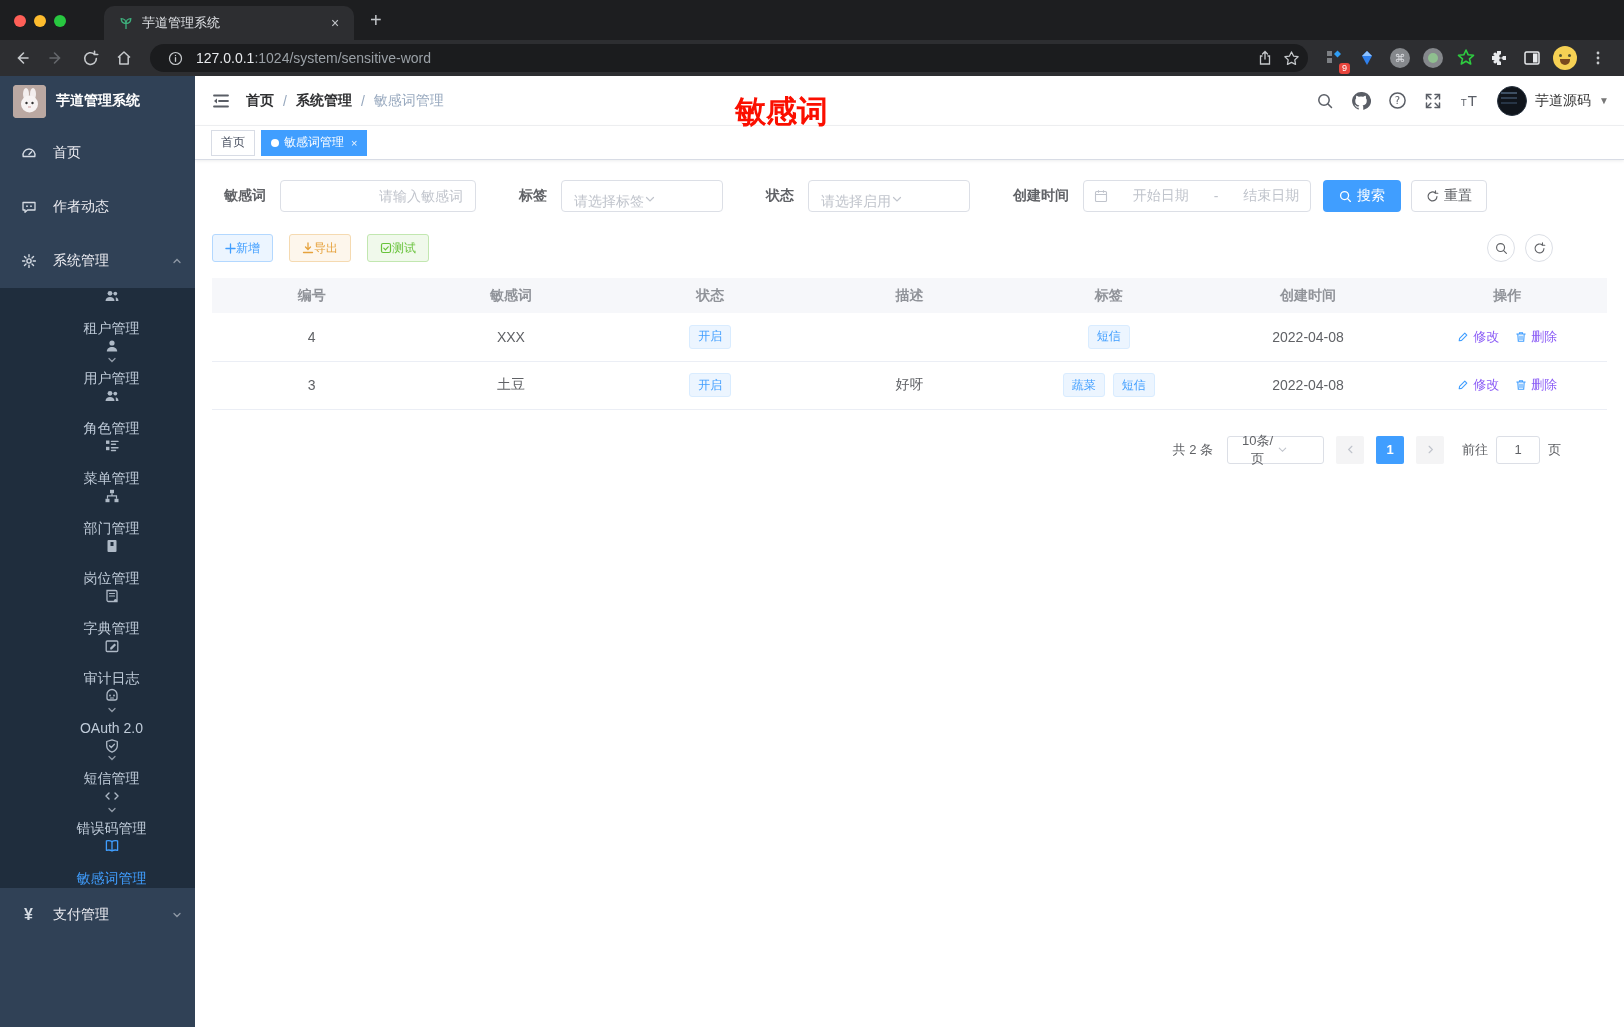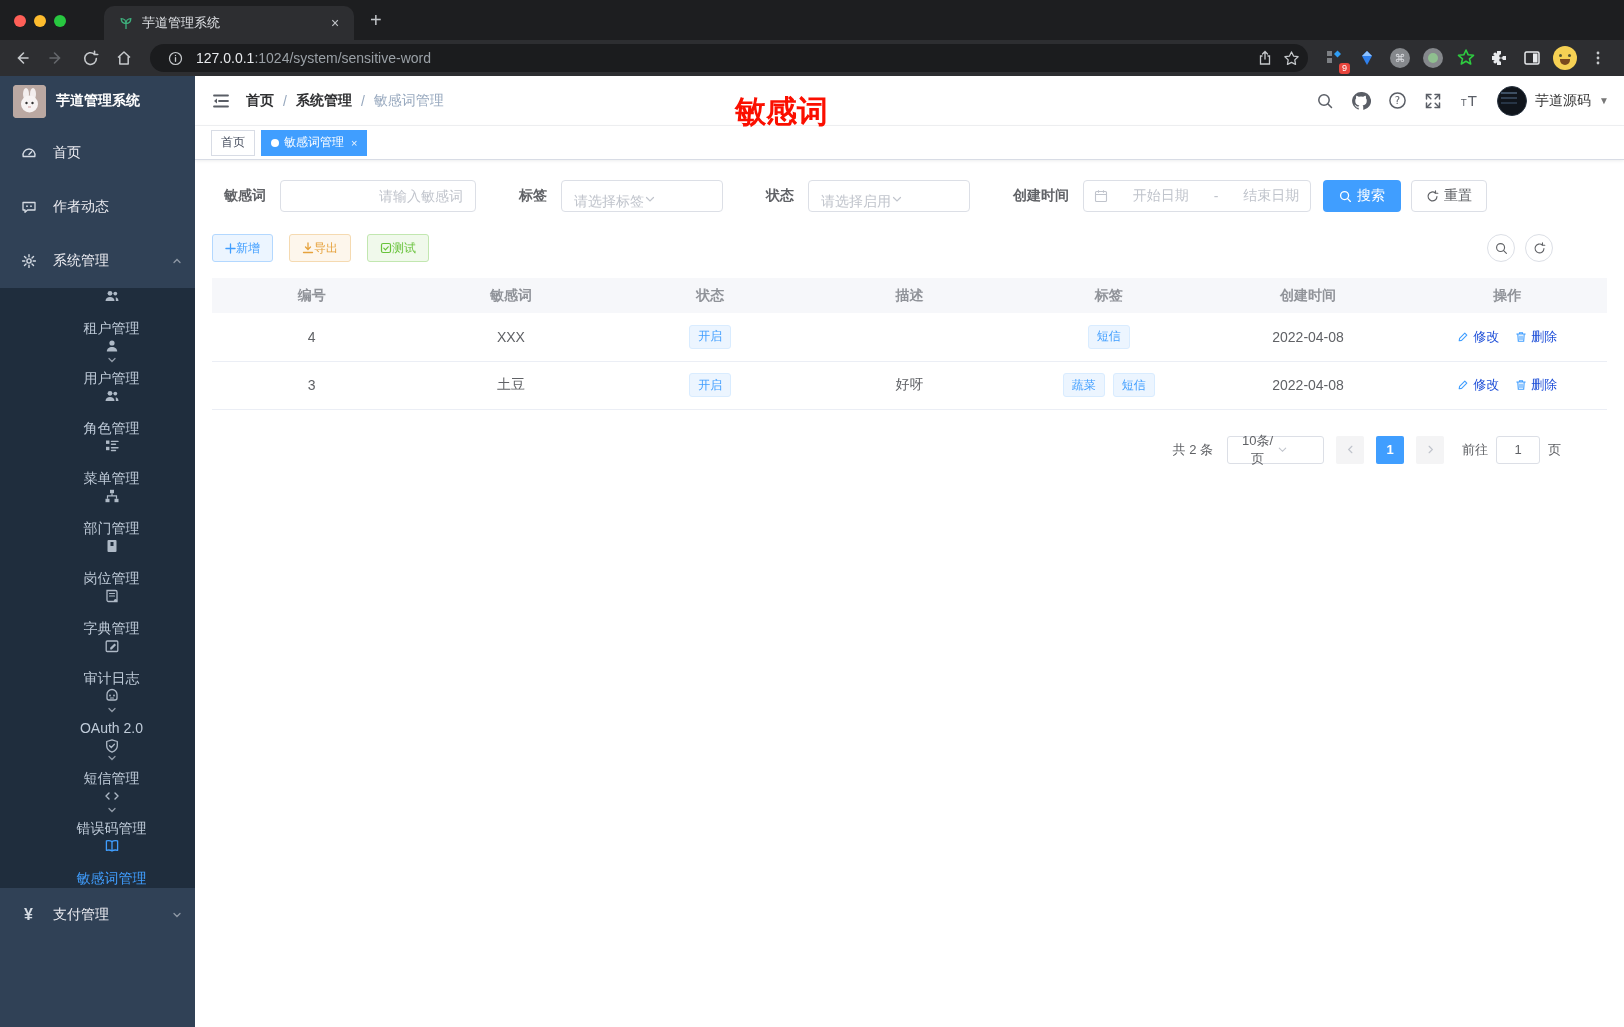--- a/index.html
+++ b/index.html
@@ -96,21 +96,21 @@
   .btn-test { background:#f0f9eb; border:1px solid #c2e7b0; color:#67c23a; }
   .tool-right { margin-left:auto; display:flex; gap:10px; margin-right:54px; }
   .circle-btn { width:28px; height:28px; border-radius:50%; border:1px solid #dcdfe6; background:#fff; display:flex; align-items:center; justify-content:center; color:#606266; cursor:pointer; }
 
   
   table { width:100%; border-collapse:collapse; table-layout:fixed; }
   th { height:35px; background:#f6f7fa; color:#909399; font-size:14px; font-weight:600; text-align:center; }
   td { height:48px; border-bottom:1px solid #ebeef5; color:#606266; font-size:14px; text-align:center; }
   tr.data-row td { background:#fff; }
   .el-tag { display:inline-flex; align-items:center; height:24px; padding:0 8px; background:#ecf5ff; border:1px solid #d9ecff; border-radius:3px; color:#409eff; font-size:12px; margin:0 4px; }
-  .op-link { color:#1d4ed8; font-size:13px; display:inline-flex; align-items:center; gap:4px; cursor:pointer; margin:0 8px; }
+  .op-link { color:#8b5cf6; font-size:13px; display:inline-flex; align-items:center; gap:4px; cursor:pointer; margin:0 8px; }
 
   
   .pagination { display:flex; align-items:center; justify-content:flex-end; gap:12px; margin:26px 46px 0 0; font-size:13px; color:#606266; }
   .pg-total { margin-right:2px; }
   .pg-size { width:97px; height:28px; border:1px solid #dcdfe6; border-radius:3px; display:flex; align-items:center; padding:0 7px 0 10px; cursor:pointer; }
   .pg-size span { flex:1; text-align:center; }
   .pg-arrow { width:28px; height:28px; border-radius:2px; background:#f4f4f5; display:flex; align-items:center; justify-content:center; color:#c0c4cc; cursor:pointer; }
   .pg-page { width:28px; height:28px; border-radius:2px; background:#409eff; color:#fff; display:flex; align-items:center; justify-content:center; font-weight:600; cursor:pointer; }
   .pg-goto { display:flex; align-items:center; gap:8px; margin-left:6px; }
   .pg-input { width:44px; height:28px; border:1px solid #dcdfe6; border-radius:3px; text-align:center; font-size:13px; color:#606266; outline:none; font-family:inherit; }

